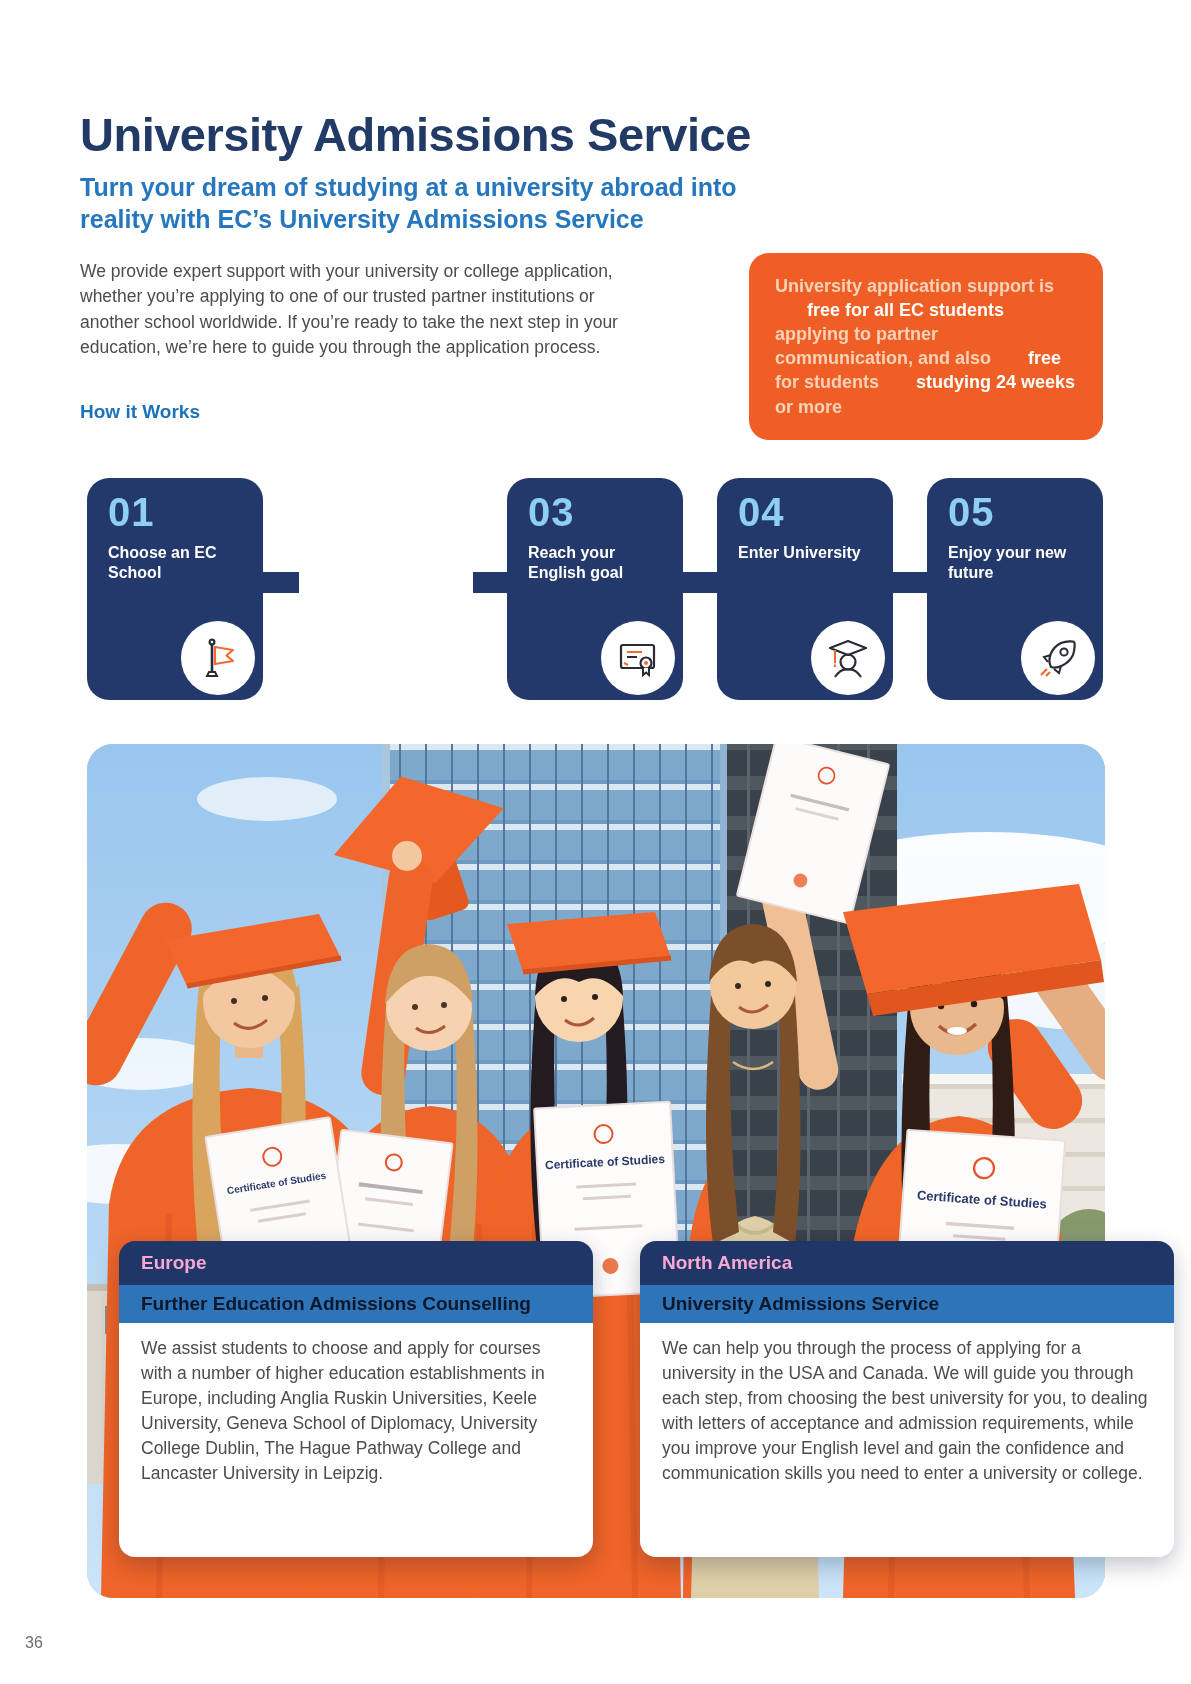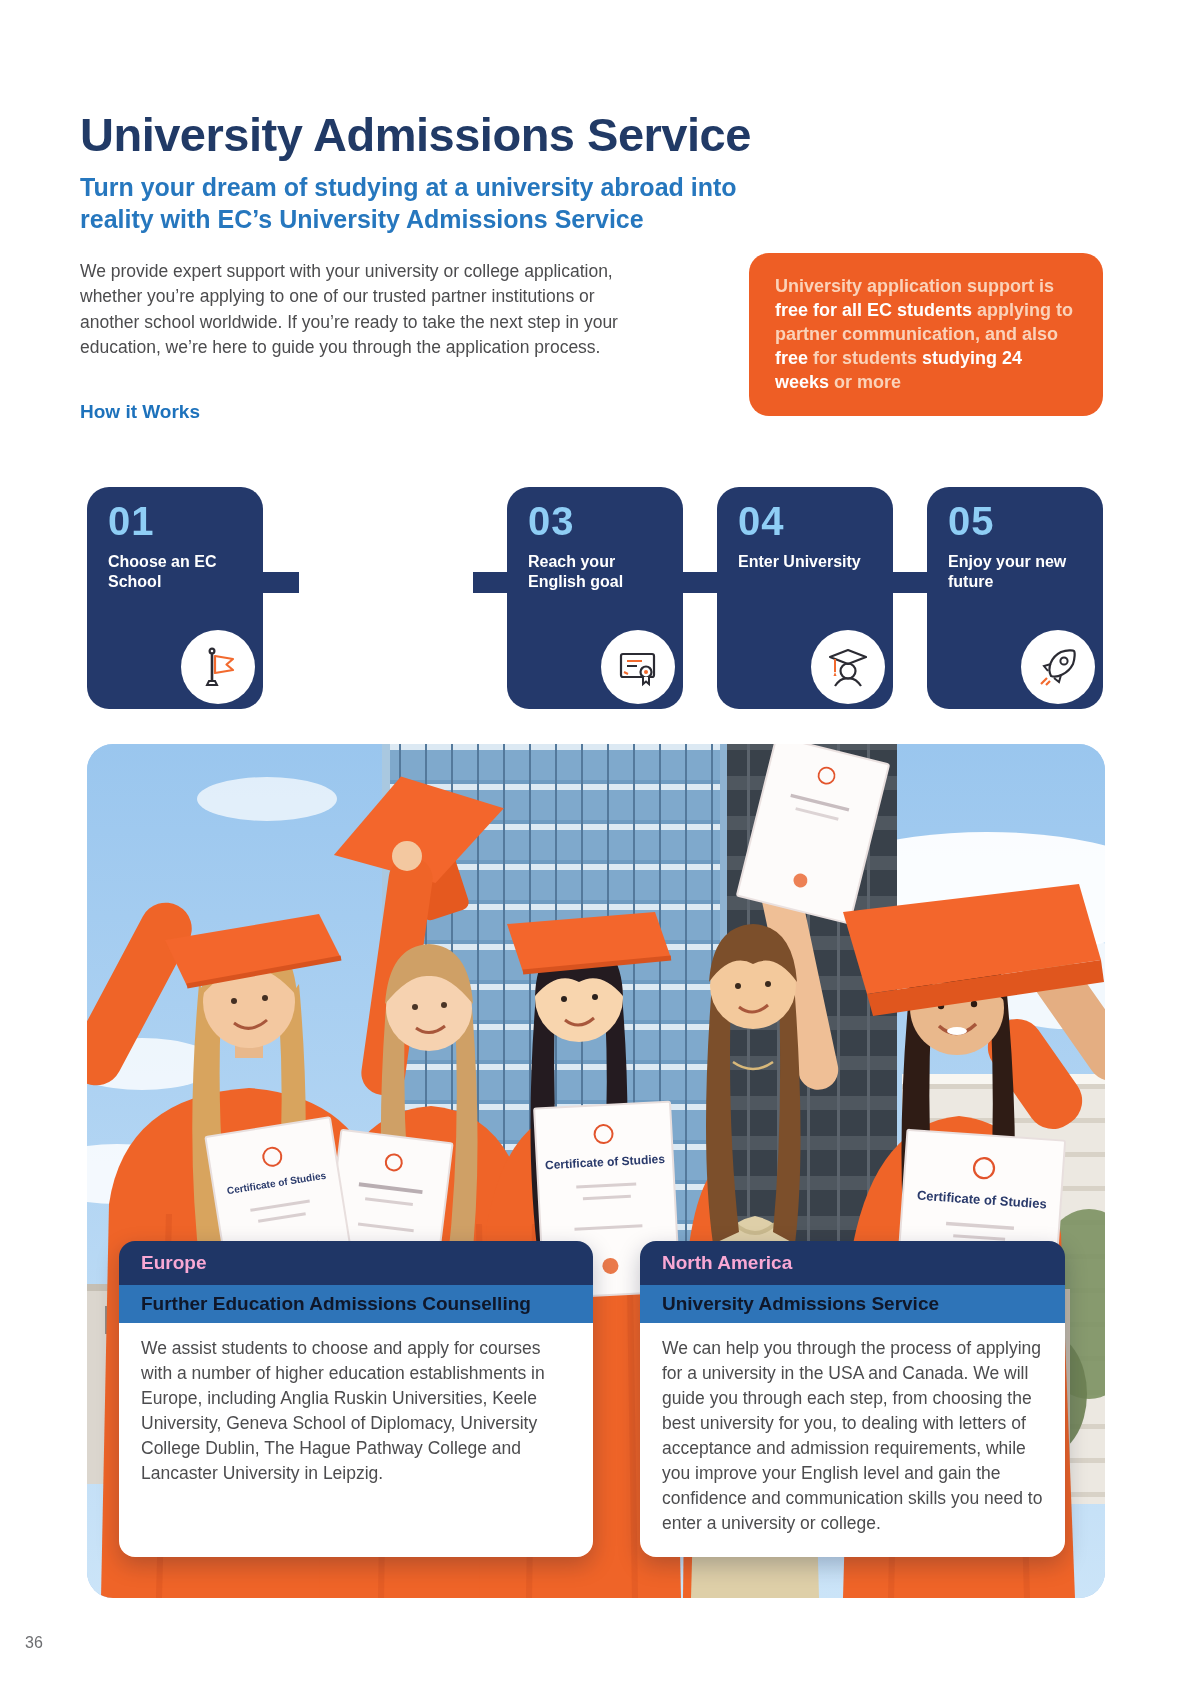--- a/index.html
+++ b/index.html
@@ -17,46 +17,46 @@
   }
   .intro{
     position:absolute;left:80px;top:241px;width:572px;font-size:17.5px;
     line-height:1.46;color:#4C4C4E;
   }
   .callout{
     position:absolute;left:749px;top:253px;width:354px;box-sizing:border-box;
     padding:21px 26px;background:#EE5E25;border-radius:20px;font-size:18px;
     line-height:1.34;font-weight:bold;color:#FAD2B9;
   }
-  .callout .seg-strong{color:#ffffff;}
+  .callout .seg-strong{color:#ffffff;margin-left:32px;}
   .how-label{
     position:absolute;left:80px;top:401px;font-size:19px;font-weight:bold;color:#1D72BC;
   }
   .steps{position:absolute;left:87px;top:478px;width:1017px;height:222px;}
   .step{
-    position:absolute;top:9px;width:176px;height:222px;background:#24396B;border-radius:22px;
+    position:absolute;top:0;width:176px;height:222px;background:#24396B;border-radius:22px;
   }
   .step-number{
     margin:12px 0 0 21px;font-size:40px;font-weight:bold;color:#8FCEF5;letter-spacing:1px;
   }
   .step-title{
     margin:8px 0 0 21px;width:134px;font-size:16px;font-weight:bold;color:#ffffff;line-height:1.28;
   }
   .step-icon{
     position:absolute;right:8px;bottom:5px;width:74px;height:74px;background:#ffffff;
     border-radius:50%;display:flex;align-items:center;justify-content:center;
   }
   .connector{position:absolute;top:94px;width:36px;height:21px;background:#24396B;}
   .photo{
     position:absolute;left:87px;top:744px;width:1018px;height:854px;border-radius:26px;
     overflow:hidden;background:#AACDF0;
   }
   .region-card{position:absolute;top:1241px;border-radius:16px;box-shadow:0 8px 22px rgba(10,20,50,.25);}
   .region-card.europe{left:119px;width:474px;}
-  .region-card.north-america{left:640px;width:425px;}
+  .region-card.north-america{left:640px;width:534px;}
   .region-header{
     background:#1F3666;color:#f9a8d4;font-size:19px;font-weight:bold;
     padding:11px 22px;border-radius:16px 16px 0 0;
   }
   .region-sub{background:#2E74B8;color:#0f172a;font-size:19px;font-weight:bold;padding:8px 22px;}
   .region-body{
     background:#ffffff;color:#4C4C4E;font-size:17.5px;line-height:1.43;
     padding:13px 22px;min-height:208px;border-radius:0 0 16px 16px;
   }
   .page-number{position:absolute;left:25px;top:1634px;font-size:16px;color:#6D6E71;}

